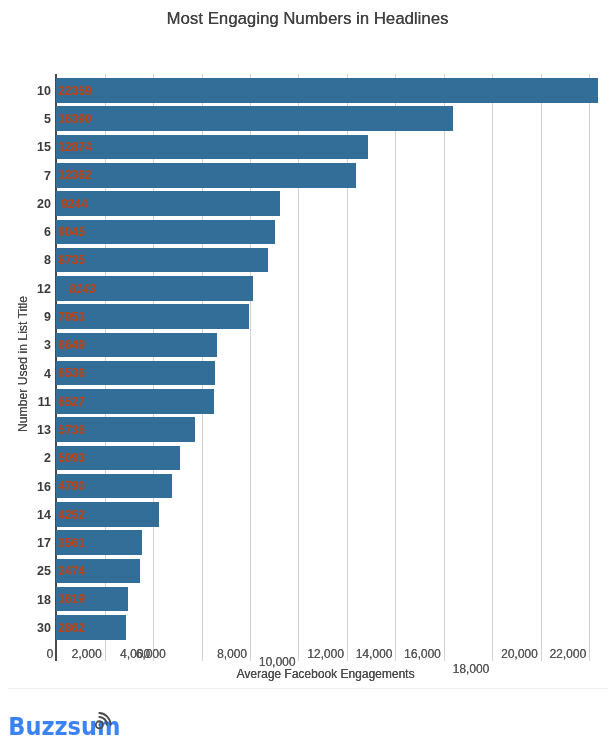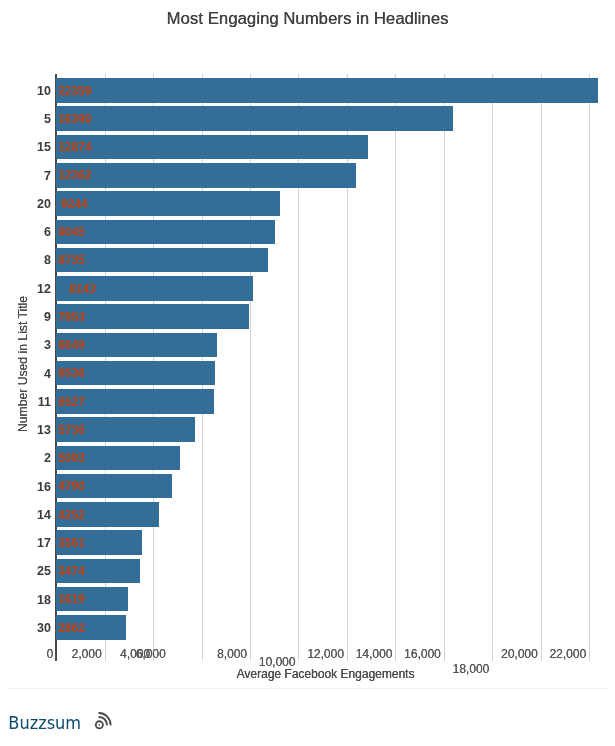--- a/index.html
+++ b/index.html
@@ -13,21 +13,21 @@
   .gridline{position:absolute;width:1px;background:#d2d2d2;}
   .axis{position:absolute;width:1.7px;background:#4a4a4a;}
   .bar{position:absolute;background:#336E99;}
   .barlabel{position:absolute;color:#c2410c;font-size:12px;font-weight:bold;}
   .ytick{position:absolute;text-align:right;color:#3a3a3a;font-size:12.5px;font-weight:bold;}
   .xtick{position:absolute;text-align:right;color:#565656;font-size:12px;text-shadow:0.22px 0 0 currentColor;}
   #ylab{position:absolute;transform:rotate(-90deg);transform-origin:center center;color:#4a4a4a;font-size:12.2px;white-space:nowrap;text-shadow:0 0.22px 0 currentColor;}
   #xlab{position:absolute;text-align:center;color:#4a4a4a;font-size:12px;text-shadow:0.22px 0 0 currentColor;}
   #brandicon{position:absolute;left:94px;top:708px;}
   #sep{position:absolute;left:8px;top:688px;width:600px;height:1px;background:#efefef;}
-  #logo{position:absolute;left:8.3px;top:712px;font-family:"DejaVu Sans",sans-serif;font-stretch:condensed;font-size:18px;font-weight:normal;color:#0c4a6e;letter-spacing:0px;}
+  #logo{position:absolute;left:8.3px;top:712px;font-family:"DejaVu Sans",sans-serif;font-stretch:condensed;font-size:25px;font-weight:bold;color:#3b82f6;letter-spacing:0px;}
   #foot{position:absolute;right:6.5px;top:710.5px;text-align:center;color:#8d8d8d;font-size:11.5px;line-height:12.9px;}
   #foot .f1{color:#828282;text-shadow:0.2px 0 0 currentColor;}
   #foot .f2{color:#909090;}
 </style>
 </head>
 <body>
 
 <div id="page">
   <div class="ttl" id="title">Most Engaging Numbers in Headlines</div>
   <div id="plot">

